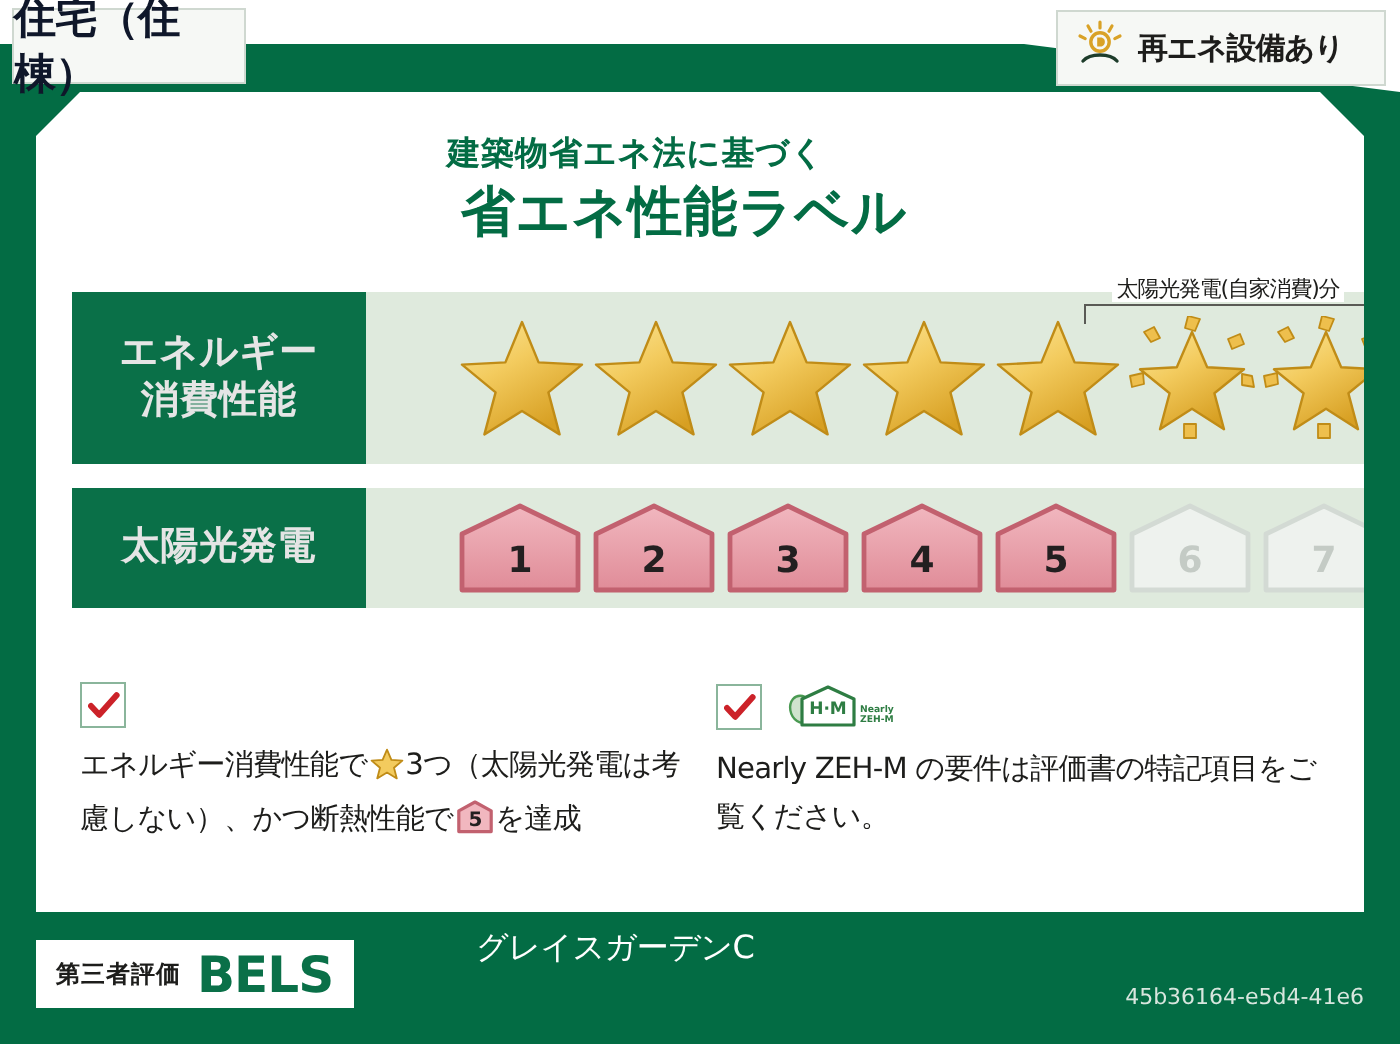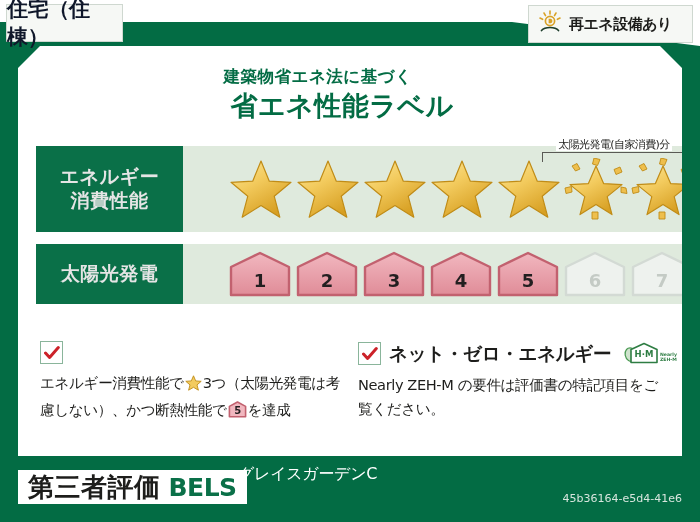--- a/index.html
+++ b/index.html
@@ -267,21 +267,21 @@
   .bels-plate {
     position: absolute;
     left: 18px; top: 8px;
     height: 34px;
     background: #ffffff;
     display: flex;
     align-items: center;
     padding: 0 10px;
   }
   .bels-jp {
-    font-size: 26px;
+    font-size: 12px;
     font-weight: bold;
     color: #1d1d1b;
     letter-spacing: 0.5px;
   }
   .bels-en {
     font-size: 25px;
     font-weight: bold;
     color: #0a7048;
     letter-spacing: -0.5px;
     margin-left: 8px;
@@ -519,21 +519,20 @@
         </div>
       </div>
 
       <div class="info-col">
         <div class="info-head">
           <span class="chk-box">
             <svg width="16" height="14" viewBox="0 0 16 14">
               <path d="M1.5 7 L5.6 11.4 L14.3 1.6" fill="none" stroke="#cc2229" stroke-width="3" stroke-linecap="round" stroke-linejoin="round"></path>
             </svg>
           </span>
-          <span class="info-title">ネット・ゼロ・エネルギー</span>
           <span class="zehm-logo">
             <svg width="54" height="25" viewBox="0 0 54 25">
               <path d="M3.5 8.5 C1 11.5 1.8 17 5.5 19.5 C7.5 20.8 9.5 20.5 10.5 19.5 L10.5 8.5 C9 6.5 5.5 6.2 3.5 8.5 Z" fill="#cfe3cd" stroke="#4a9a52" stroke-width="1.2"></path>
               <polygon points="21,2.5 34,8.5 34,21.5 8,21.5 8,8.5" fill="#ffffff" stroke="#2e7d43" stroke-width="1.6" stroke-linejoin="round"></polygon>
               <text x="21" y="16" font-size="8.5" font-weight="bold" fill="#2e7d43" text-anchor="middle" font-family="DejaVu Sans, sans-serif">H·M</text>
               <text x="37" y="15" font-size="4.6" font-weight="bold" fill="#2e7d43" font-family="DejaVu Sans, sans-serif">Nearly</text>
               <text x="37" y="20" font-size="4.6" font-weight="bold" fill="#2e7d43" font-family="DejaVu Sans, sans-serif">ZEH-M</text>
             </svg>
           </span>
         </div>

